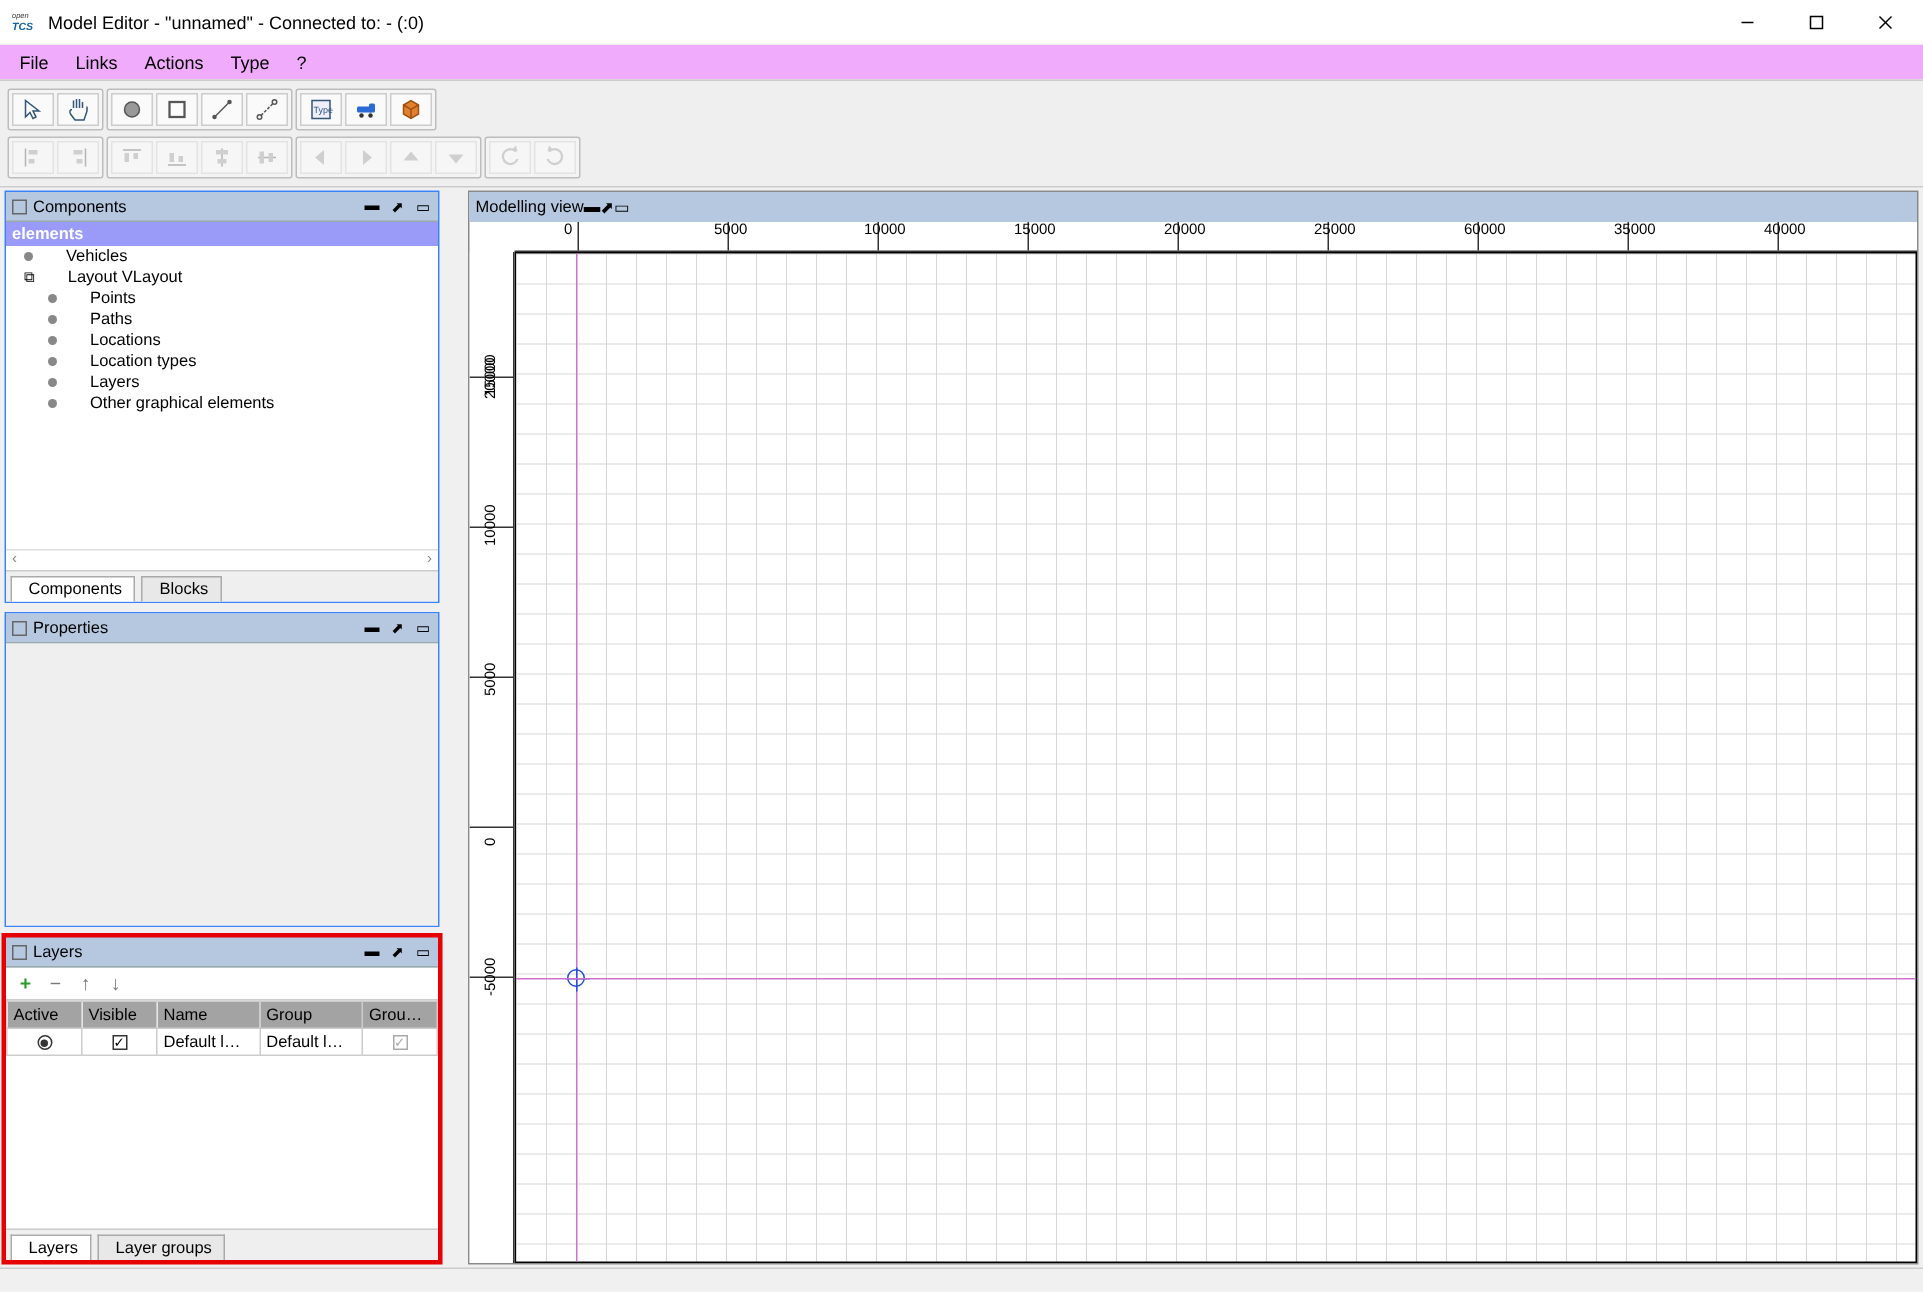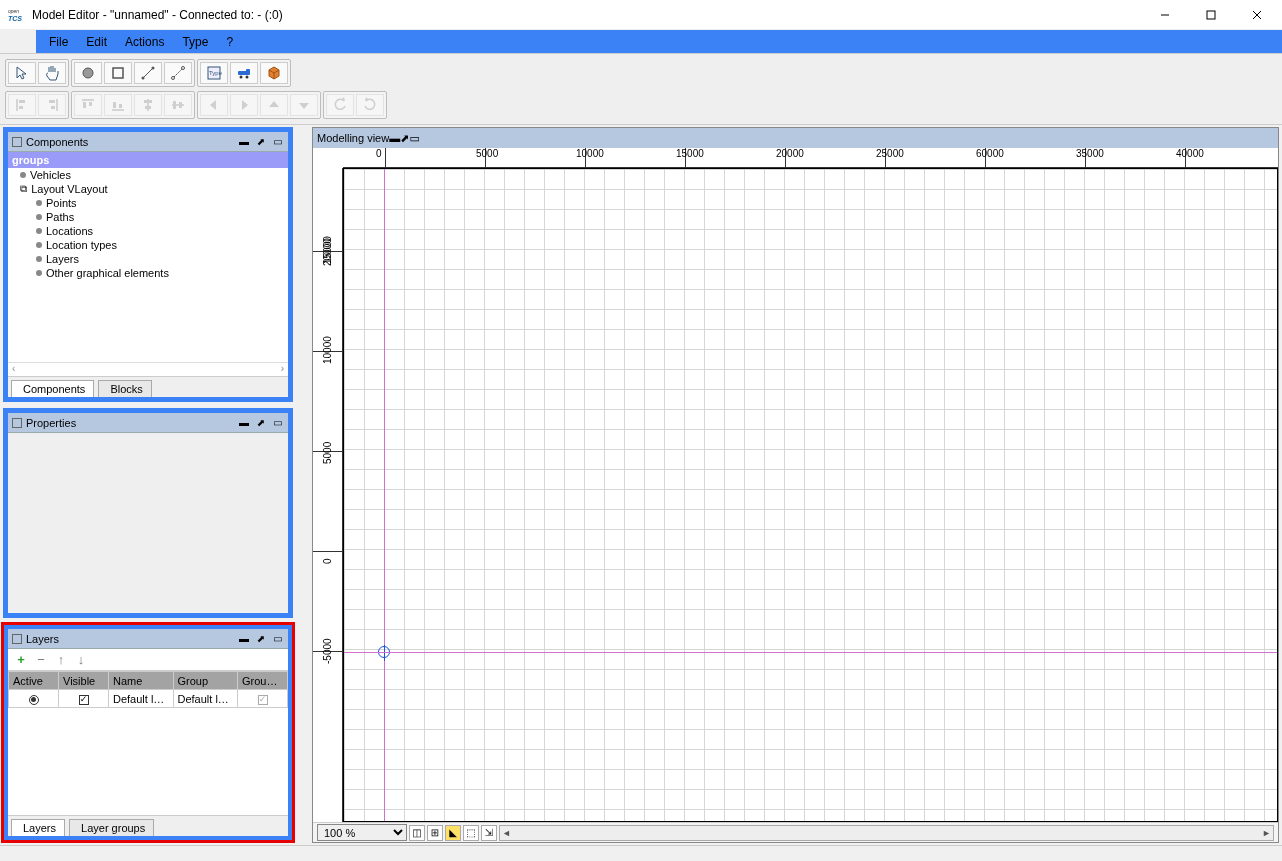--- a/index.html
+++ b/index.html
@@ -38,26 +38,25 @@
   .win-btns { display: flex; }
   .win-btn {
     width: 46px; height: 30px;
     display: flex; align-items: center; justify-content: center;
     font-family: "Segoe MDL2 Assets", sans-serif;
     font-size: 10px;
   }
   
   .menubar {
     height: 23px;
-    background: #3b82f6;
+    background: #f0abfc;
     display: flex;
     align-items: center;
     padding: 0 4px;
     gap: 0px;
-    margin-left: 36px;
   }
   .menubar .menu-item {
     padding: 3px 9px;
   }
   
   .toolbars {
     background: #efefef;
     border-top: 1px solid #ccc;
     border-bottom: 1px solid #ccc;
     padding: 3px 5px;
@@ -90,21 +89,21 @@
     height: calc(861px - 30px - 23px - 70px - 18px);
   }
   .sidebar {
     width: 296px;
     display: flex;
     flex-direction: column;
     gap: 4px;
     padding: 2px 3px 2px 3px;
   }
   .panel {
-    border: 5px solid #3b82f6;
+    border: 1px solid #3b82f6;
     background: #fff;
     display: flex;
     flex-direction: column;
     margin-bottom: 2px;
   }
   .panel-header {
     background: #b6c7e0;
     height: 20px;
     display: flex;
     align-items: center;
@@ -128,21 +127,21 @@
     font-weight:bold;
     padding:2px 4px;
     font-size:11px;
   }
   .tree {
     flex:1;
     overflow:auto;
     font-size:11px;
   }
   .tree-item {
-    display:flex; align-items:center; gap:4px;
+    display:flex; align-items:center; gap:22px;
     padding:1px 4px 1px 12px;
   }
   .tree-item.sub { padding-left: 28px; }
   .dot { width:6px;height:6px;background:#888;border-radius:50%; }
   .layout-ico { font-size:10px; }
   .scroll-hint { height:14px;display:flex;justify-content:space-between;padding:0 4px;color:#888;font-size:10px;border-top:1px solid #ddd;}
   .panel-tabs {
     display:flex;
     background:#efefef;
     border-top:1px solid #ccc;
@@ -354,21 +353,21 @@
       <svg viewBox="0 0 10 10" width="10" height="10">
           <line x1="1" y1="1" x2="9" y2="9" stroke="#000"></line>
           <line x1="9" y1="1" x2="1" y2="9" stroke="#000"></line>
         </svg>
     </div>
   </div>
 </div>
 
 <div class="menubar">
   <div class="menu-item">File</div>
-  <div class="menu-item">Edit</div>
+  <div class="menu-item">Links</div>
   <div class="menu-item">Actions</div>
   <div class="menu-item">Type</div>
   <div class="menu-item">?</div>
 </div>
 
 <div class="toolbars">
   <div class="toolbar-row">
     <div class="toolbar-group">
       <div class="tool-btn">
           <svg viewBox="0 0 16 16">
@@ -521,21 +520,21 @@
 
     <div class="panel" style="height:275px">
       <div class="panel-header">
         <span class="mini-icon"></span>
         <span>Components</span>
         <span class="spacer"></span>
         <span class="pbtn">▬</span>
         <span class="pbtn">⬈</span>
         <span class="pbtn">▭</span>
       </div>
-      <div class="tree-root">groups</div>
+      <div class="tree-root">elements</div>
       <div class="tree">
         <div class="tree-item">
             <span class="dot"></span>
             <span>Vehicles</span>
           </div>
         <div class="tree-item">
             <span class="layout-ico">⧉</span>
             <span>Layout VLayout</span>
           </div>
         <div class="tree-item sub">
@@ -705,31 +704,17 @@
               <span>0</span>
             </div>
           <div class="tick">
               <span>-5000</span>
             </div>
         </div>
         <div class="grid">
           <div class="origin-circle"></div>
         </div>
       </div>
-      <div class="canvas-footer">
-        <select class="zoom-select">
-          <option>100 %</option>
-        </select>
-        <span class="ftool">◫</span>
-        <span class="ftool">⊞</span>
-        <span class="ftool" style="background:#ffe066">◣</span>
-        <span class="ftool">⬚</span>
-        <span class="ftool">⇲</span>
-        <div class="hscroll">
-            <span>◄</span>
-            <span>►</span>
-          </div>
-      </div>
     </div>
   </div>
 </div>
 
 <div class="statusbar"></div>
 
 </body></html>

